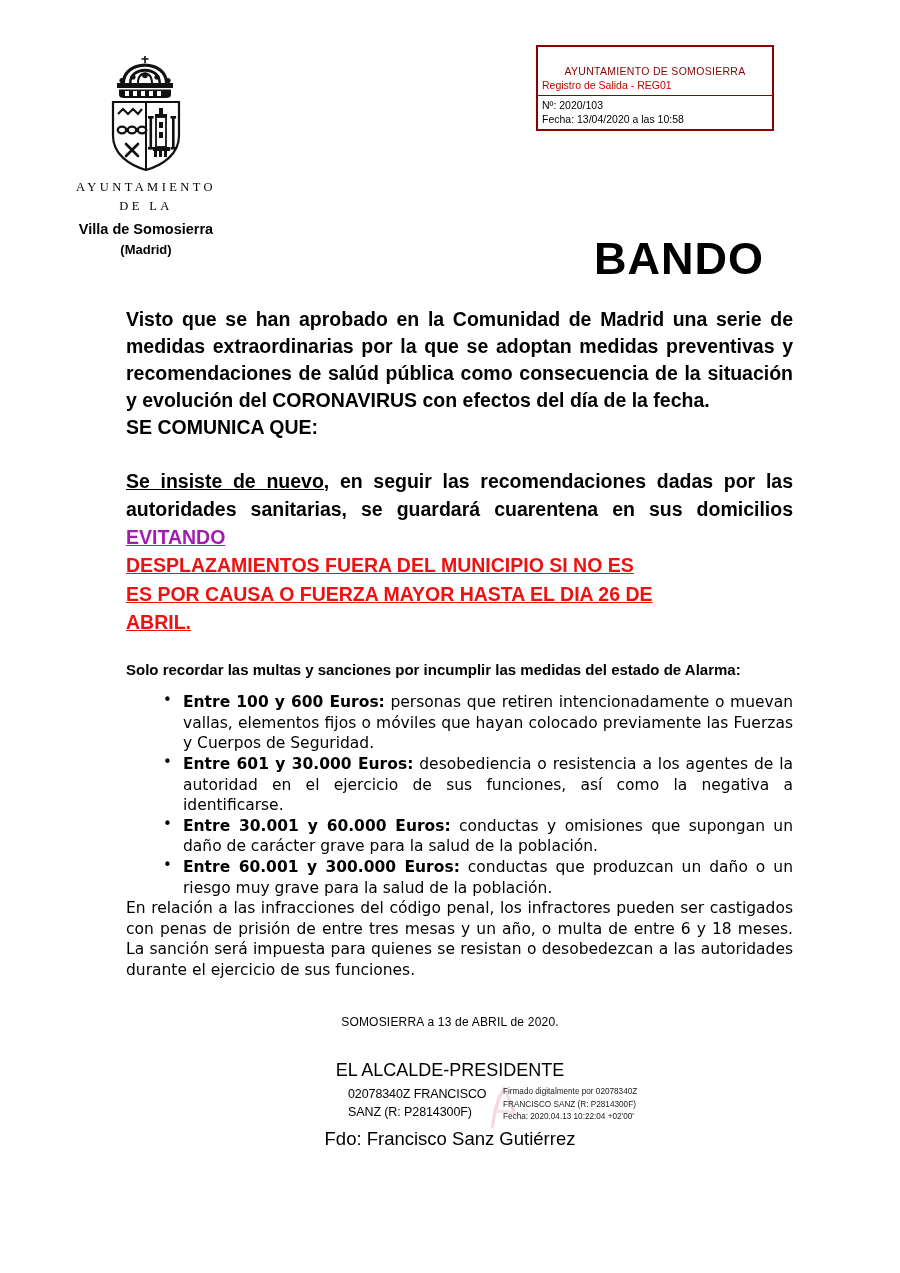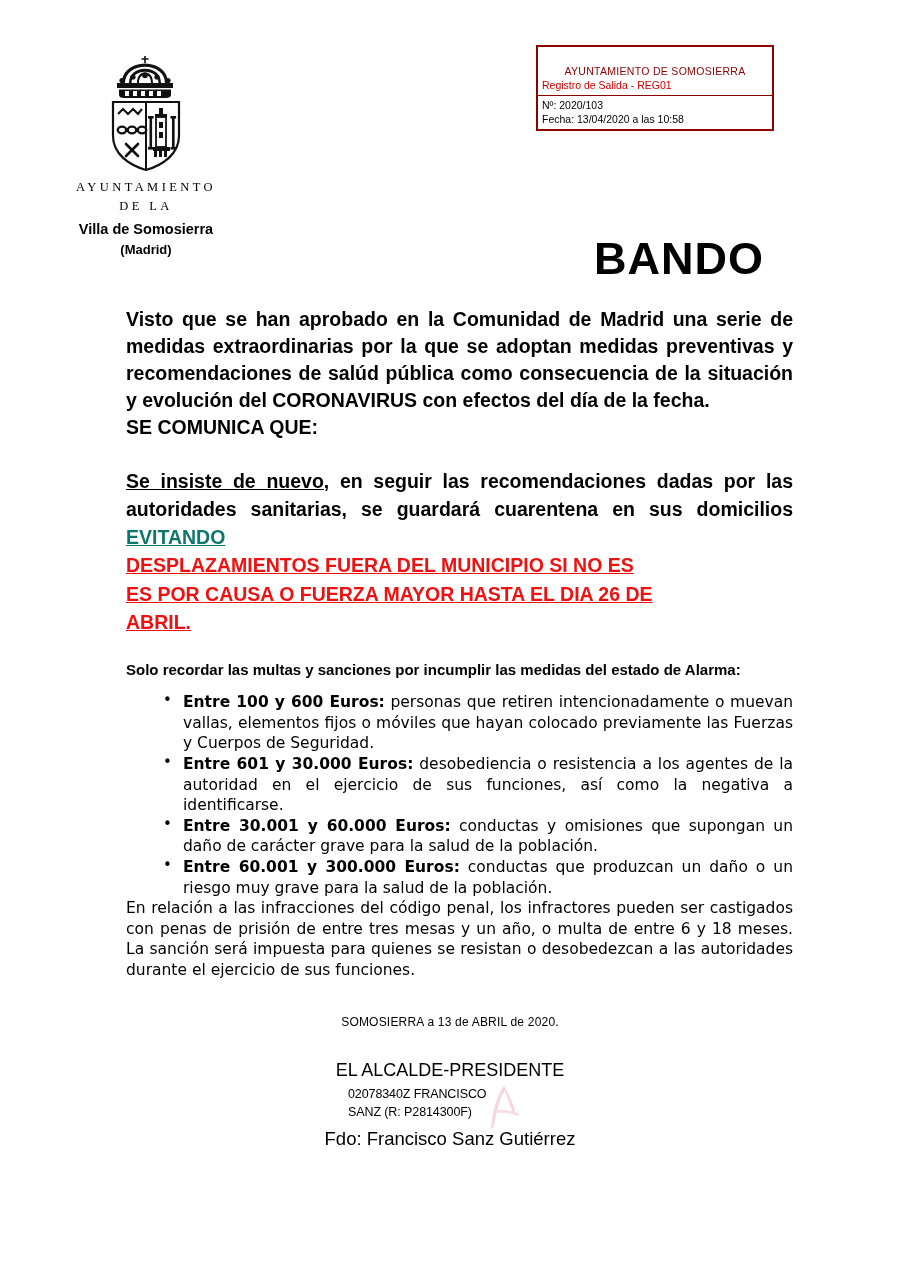--- a/index.html
+++ b/index.html
@@ -127,21 +127,21 @@
   .para-insiste {
     font-weight: bold;
     font-size: 19.5px;
     line-height: 1.45;
     text-align: justify;
     text-justify: inter-word;
     margin: 0;
   }
   .u { text-decoration: underline; }
   .red {
-    color: #0f766e;
+    color: #a21caf;
     text-decoration: underline;
   }
   .red-block {
     color: #ee1111;
     font-weight: bold;
     font-size: 19.5px;
     line-height: 1.45;
     text-align: justify;
     text-justify: inter-word;
     text-decoration: underline;
@@ -367,15 +367,20 @@
 <div class="sigblock">
   <div class="sig-left">
     <div>02078340Z FRANCISCO</div>
     <div>SANZ (R: P2814300F)</div>
   </div>
   <svg class="adobe-a" viewBox="0 0 40 48">
     <path d="M20 3 C13 12, 9 26, 7 44 C6 46, 9 46, 10 43 C13 27, 16 15, 21 7 Z" fill="#e8a9b8"></path>
     <path d="M20 3 C24 9, 28 18, 31 27 C32 30, 29 31, 28 28 C25 19, 22 11, 19.5 6 Z" fill="#e8a9b8"></path>
     <path d="M11 27 C18 26, 27 27, 34 30 C36 31, 35 34, 33 33 C26 30, 18 29, 11 30 Z" fill="#eebac6"></path>
   </svg>
+  <div class="sig-right">
+    <div>Firmado digitalmente por 02078340Z</div>
+    <div>FRANCISCO SANZ (R: P2814300F)</div>
+    <div>Fecha: 2020.04.13 10:22:04 +02'00'</div>
+  </div>
 </div>
 
 <div class="fdo">Fdo: Francisco Sanz Gutiérrez</div>
 
 </body></html>

